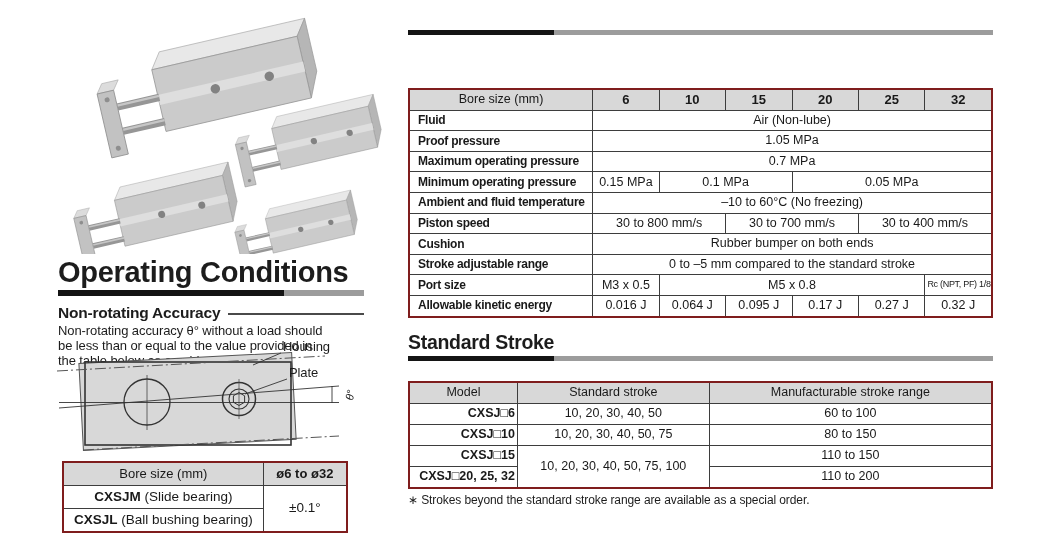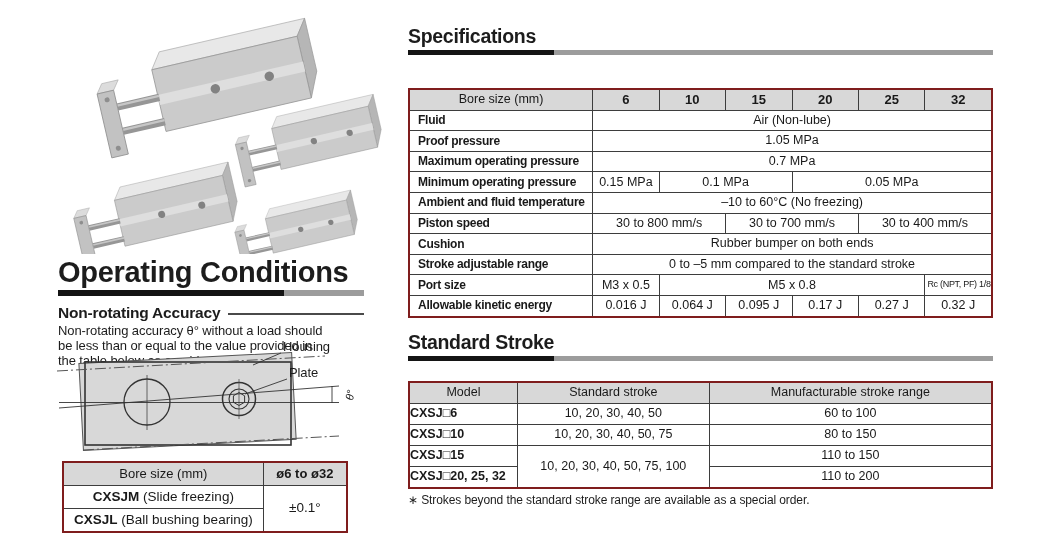--- a/index.html
+++ b/index.html
@@ -21,21 +21,21 @@
   .bodytext{font-size:13px;line-height:14.6px;letter-spacing:-0.1px;}
 
   
   table{border-collapse:collapse;table-layout:fixed;width:100%;border:2px solid #7f1d1d;}
   td{border:1px solid #3d3d3d;text-align:center;vertical-align:middle;font-size:12.5px;
      color:#191919;padding:0 2px;height:19.6px;line-height:1.05;white-space:nowrap;overflow:hidden;}
   .hd{background:#d8d8d8;}
   .num{font-weight:bold;font-size:13px;}
   .label{font-weight:bold;text-align:left;padding-left:8px;font-size:12px;letter-spacing:-0.25px;}
   .sm{font-size:9px;letter-spacing:-0.3px;}
-  .model{font-weight:bold;text-align:left;padding-left:0;}
+  .model{font-weight:bold;text-align:right;padding-left:0;}
   .b{font-weight:bold;}
   #stroke-table td{height:20px;}
   #acc-table td{height:22px;font-size:13.5px;}
   #acc-table .hd{font-size:13px;}
 
   .unit-note{font-size:11.5px;text-align:right;}
   .footnote{font-size:12px;letter-spacing:-0.1px;}
 
   .diagram-label{position:absolute;font-size:13px;letter-spacing:-0.1px;}
 </style>
@@ -124,32 +124,31 @@
       <colgroup>
           <col style="width:70.5%">
           <col style="width:29.5%">
         </colgroup>
       <tbody>
           <tr>
             <td class="hd">Bore size (mm)</td>
             <td class="hd b">ø6 to ø32</td>
           </tr>
           <tr>
-            <td><span class="b">CXSJM</span><span> (Slide freezing)</span></td>
+            <td><span class="b">CXSJM</span><span> (Slide bearing)</span></td>
             <td rowspan="2">±0.1°</td>
           </tr>
           <tr>
             <td><span class="b">CXSJL</span><span> (Ball bushing bearing)</span></td>
           </tr>
         </tbody>
     </table>
   </div>
 
   <div class="abs" style="left:408px;top:26px;width:585px;">
-    <h2 class="sec-title" style="font-size:19.5px;">Specifications</h2>
     <div class="rule rule-spec" style="margin-top:4px;"></div>
   </div>
 
   <div class="abs" style="left:408px;top:88px;width:585px;">
     <table id="spec-table">
       <colgroup>
         <col style="width:31.5%">
           <col style="width:11.4%">
           <col style="width:11.4%">
         <col style="width:11.4%">

